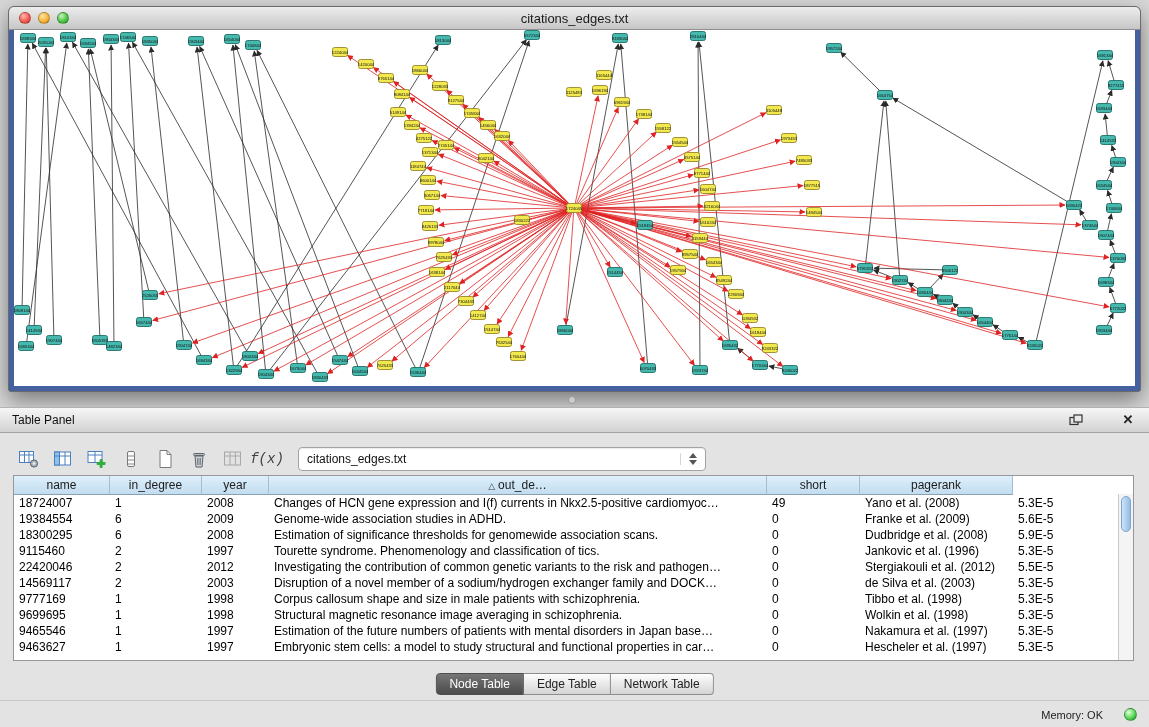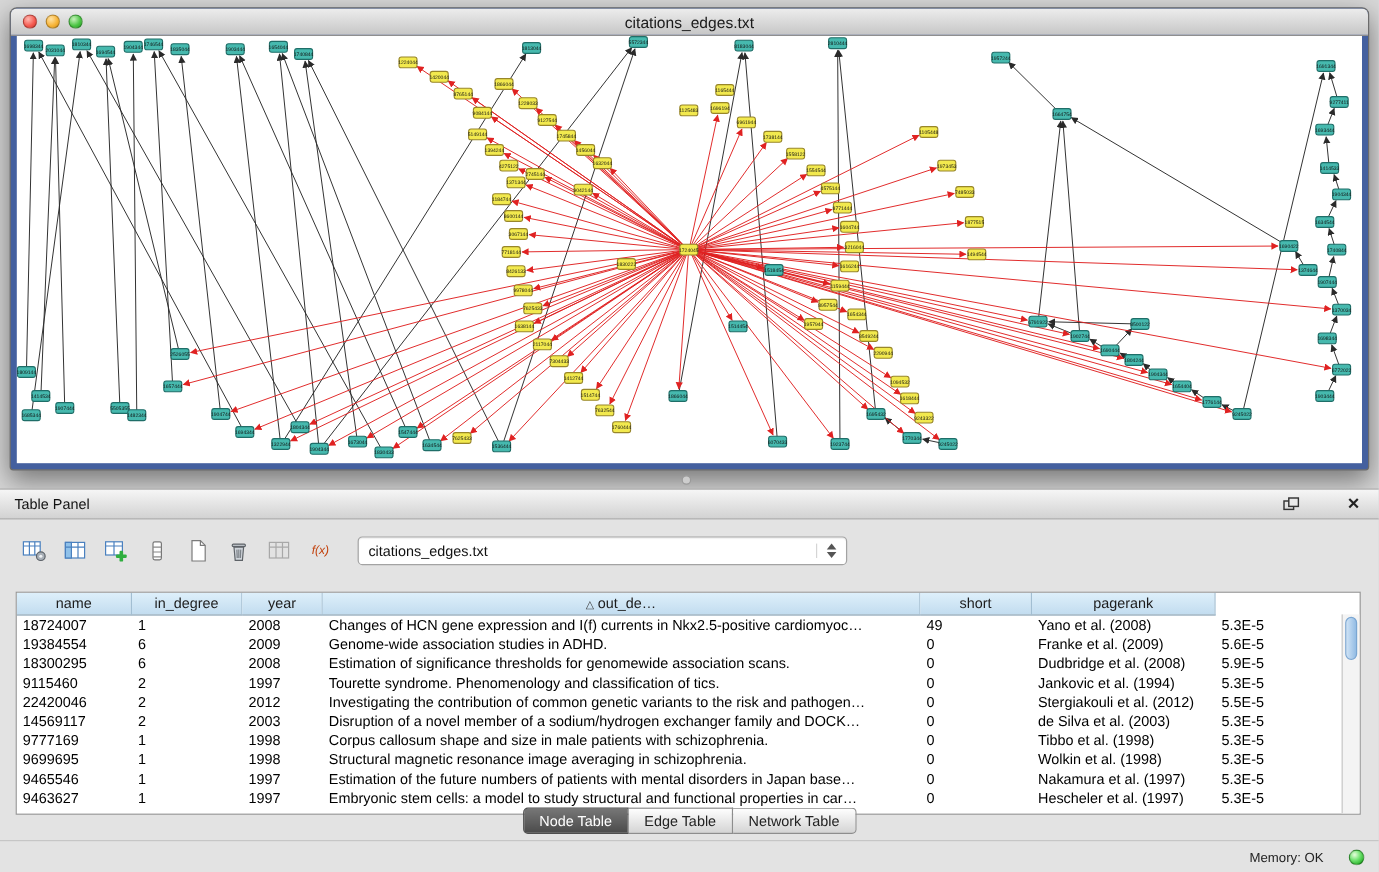--- a/index.html
+++ b/index.html
@@ -29,29 +29,29 @@
     display:flex;align-items:center;padding:0 12px;font-size:12px;color:#111;gap:26px;}
   .panel-header .spacer{margin-left:auto;}
   .ph-btn{display:flex;align-items:center;justify-content:center;width:18px;height:16px;margin-left:8px;cursor:default;}
   .close-glyph{font-size:13px;font-weight:bold;color:#222;line-height:16px;}
 
   .panel-body{position:absolute;left:0;top:433px;width:1149px;height:294px;background:#e3e3e3;}
 
   
   .toolbar{position:absolute;left:16px;top:12px;height:28px;display:flex;align-items:center;gap:8px;}
   .tool{width:26px;height:24px;display:flex;align-items:center;justify-content:center;}
-  .fx-label{font-family:Liberation Sans, sans-serif;font-style:italic;font-size:10px;color:#c2410c;}
+  .fx-label{font-family:Liberation Mono, monospace;font-style:italic;font-size:14px;color:#404040;}
   .combo{margin-left:10px;width:390px;height:22px;background:#fff;border:1px solid #a3a3a3;border-radius:4px;
     display:flex;align-items:center;padding:0 8px;font-size:12px;color:#111;box-shadow:inset 0 1px 1px rgba(0,0,0,.08);}
   .combo-arrows{margin-left:auto;display:flex;flex-direction:column;gap:2px;align-items:center;padding-left:8px;border-left:1px solid #d5d5d5;}
   .combo-arrows .up{width:0;height:0;border-left:4px solid transparent;border-right:4px solid transparent;border-bottom:5px solid #555;}
   .combo-arrows .down{width:0;height:0;border-left:4px solid transparent;border-right:4px solid transparent;border-top:5px solid #555;}
 
   
-  .table-wrap{position:absolute;left:13px;top:60px;width:1121px;height:186px;background:#fff;
+  .table-wrap{position:absolute;left:13px;top:42px;width:1121px;height:186px;background:#fff;
     border:1px solid #979797;box-sizing:border-box;overflow:hidden;}
   #table-header,.tr{display:grid;grid-template-columns:96px 92px 67px 498px 93px 153px 105px;}
   .th{height:18px;line-height:18px;font-size:12px;text-align:center;color:#1c1c1c;
     background:linear-gradient(#def0fb,#c2dcef);border-right:1px solid #a2bed2;border-bottom:1px solid #88a1b3;
     overflow:hidden;white-space:nowrap;}
   .th .sort{font-size:9px;margin-right:3px;color:#3c3c3c;}
   .td{height:16px;line-height:16px;font-size:12px;color:#000;padding:0 5px;overflow:hidden;white-space:nowrap;box-sizing:border-box;}
   .td.center{text-align:left;}
   .vscroll{position:absolute;right:0;top:18px;bottom:0;width:15px;background:#f4f4f4;border-left:1px solid #c9c9c9;box-sizing:border-box;}
   .vthumb{position:absolute;left:2px;right:2px;top:2px;height:36px;border-radius:6px;
@@ -860,21 +860,21 @@
             <div class="td">0</div>
             <div class="td center">Dudbridge et al. (2008)</div>
             <div class="td">5.9E-5</div>
           </div>
           <div class="tr">
             <div class="td">9115460</div>
             <div class="td">2</div>
             <div class="td">1997</div>
             <div class="td">Tourette syndrome. Phenomenology and classification of tics.</div>
             <div class="td">0</div>
-            <div class="td center">Jankovic et al. (1994)</div>
+            <div class="td center">Jankovic et al. (1996)</div>
             <div class="td">5.3E-5</div>
           </div>
           <div class="tr">
             <div class="td">22420046</div>
             <div class="td">2</div>
             <div class="td">2012</div>
             <div class="td">Investigating the contribution of common genetic variants to the risk and pathogen…</div>
             <div class="td">0</div>
             <div class="td center">Stergiakouli et al. (2012)</div>
             <div class="td">5.5E-5</div>

